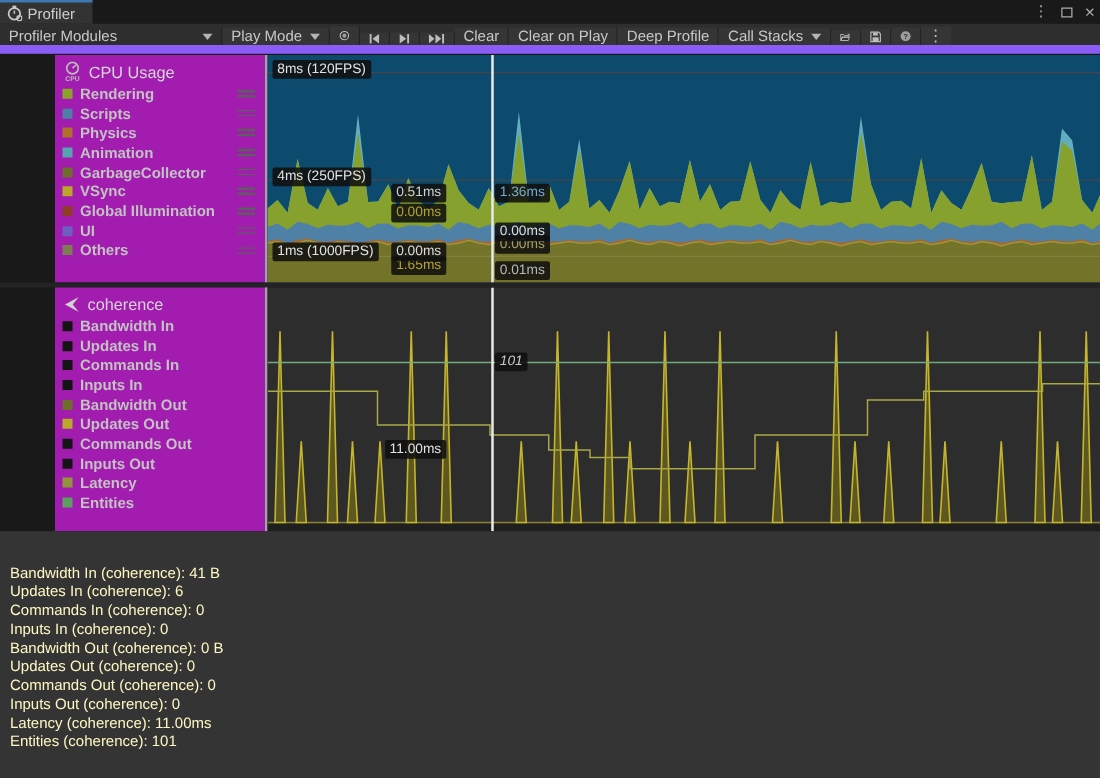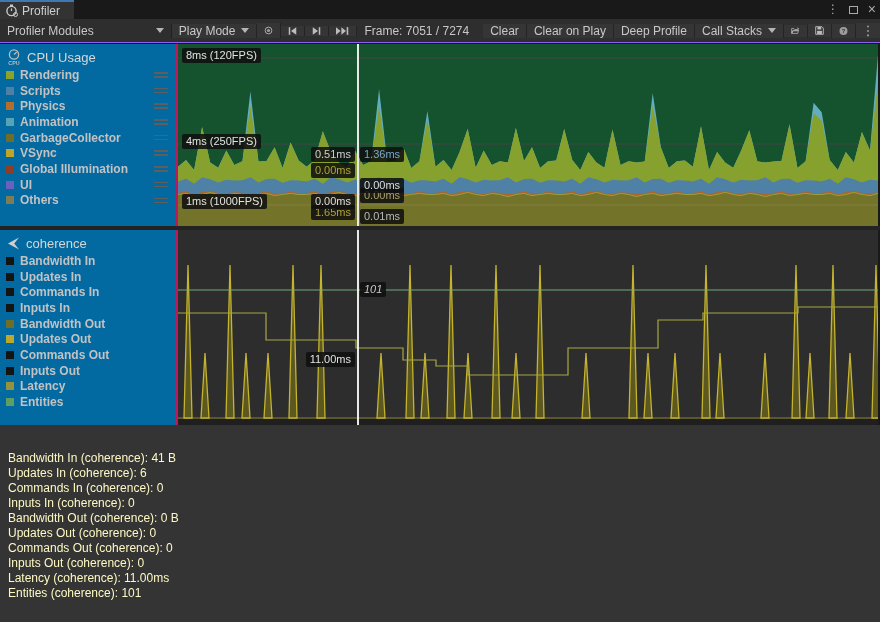--- a/index.html
+++ b/index.html
@@ -11,43 +11,43 @@
   .tabstrip { position:absolute; left:0; top:0; width:880px; height:19px; background:#191919; }
   .tab { position:absolute; left:0; top:0; width:74px; height:19px; background:#333333;
          border-top:2px solid #3e79b3; display:flex; align-items:center; gap:4px; padding-left:5px; }
   .tab-title { font-size:12px; color:#cfcfcf; }
   .win-controls { position:absolute; right:4px; top:0; height:19px; display:flex; align-items:center; gap:10px; color:#ababab; }
   .wc { font-size:12px; line-height:19px; cursor:default; }
   .wc-box { width:9px; height:8px; border:1px solid #ababab; display:inline-block; }
 
   
   .toolbar { position:absolute; left:0; top:19px; width:880px; height:24px; background:#2e2e2e;
-             border-bottom:1px solid #8b5cf6; display:flex; align-items:center; font-size:12px; color:#c8c8c8; }
+             border-bottom:7px solid #8b5cf6; display:flex; align-items:flex-end; font-size:12px; color:#c8c8c8; }
   .tb-item { display:flex; align-items:center; padding:0 7px; border-right:1px solid #242424; background:#353535; white-space:nowrap; }
   .tb-flat { background:#2e2e2e; border-right:none; }
   .caret { width:0; height:0; border-left:4px solid transparent; border-right:4px solid transparent;
            border-top:5px solid #b4b4b4; margin-left:6px; }
   .modules-dd { width:178px; justify-content:space-between; background:#2e2e2e; }
   .tb-icon { display:flex; align-items:center; justify-content:center; width:24px; }
   .spacer { flex:1; background:#2e2e2e; }
 
   
   .module { position:absolute; left:0; width:880px; display:flex; }
   .module-cpu { top:44px; height:182px; }
   .module-div { position:absolute; left:0; top:226px; width:880px; height:4px; background:#232323; }
   .module-coh { top:230px; height:195px; }
-  .sidebar { width:178px; height:100%; background:#0369a1; border-right:2px solid #be185d; padding:3px 0 0 6px; position:relative; }
+  .sidebar { width:178px; height:100%; background:#a21caf; border-right:2px solid #a3a3a3; padding:3px 0 0 6px; position:relative;margin-left:44px; }
   .mod-header { display:flex; align-items:center; gap:5px; height:20px; color:#d6d6d6; font-size:13px; }
   .legend-row { display:flex; align-items:center; height:15.7px; font-size:12px; color:#c2c2c2; position:relative;font-weight:bold; }
   .swatch { width:8px; height:8px; margin-right:6px; flex:0 0 8px; }
   .handle { position:absolute; right:8px; top:5px; width:14px; }
   .handle i { display:block; height:1.5px; background:#5e5e5e; margin-bottom:2.5px; }
 
   .chart { position:relative; width:700px; height:100%; overflow:hidden; }
-  .chart-cpu { background:#14532d; }
+  .chart-cpu { background:#0c4a6e; }
   .chart-coh { background:#2d2d2d; }
   .sel-line { position:absolute; top:0; width:2px; height:100%; background:#e9e9e9; z-index:5; }
   .chart-label { position:absolute; font-size:11px; line-height:12px; padding:1px 4px 2px;
                  background:rgba(16,16,16,0.88); border-radius:2px; color:#e2e2e2; white-space:nowrap; }
 
   
   .details { position:absolute; left:0; top:425px; width:880px; height:197px; background:#343434; padding:26px 0 0 8px; }
   .details .dline { font-size:12px; line-height:15px; color:#fef9c3; }
 </style>
 </head>
@@ -98,23 +98,20 @@
         <polygon points="1,0 1,10 8,5" fill="#bdbdbd"></polygon>
           <rect x="9" y="0" width="2" height="10" fill="#bdbdbd"></rect>
       </svg>
     </div>
     <div class="tb-item tb-icon" style="width:28px">
       <svg width="17" height="10" viewBox="0 0 17 10">
         <polygon points="0,0 0,10 6,5" fill="#bdbdbd"></polygon>
           <polygon points="7,0 7,10 13,5" fill="#bdbdbd"></polygon>
           <rect x="14" y="0" width="2" height="10" fill="#bdbdbd"></rect>
       </svg>
-    </div>
-    <div class="tb-item tb-flat" style="padding-right:14px">
-      <span>Frame: 7051 / 7274</span>
     </div>
     <div class="tb-item">
       <span>Clear</span>
     </div>
     <div class="tb-item">
       <span>Clear on Play</span>
     </div>
     <div class="tb-item">
       <span>Deep Profile</span>
     </div>

